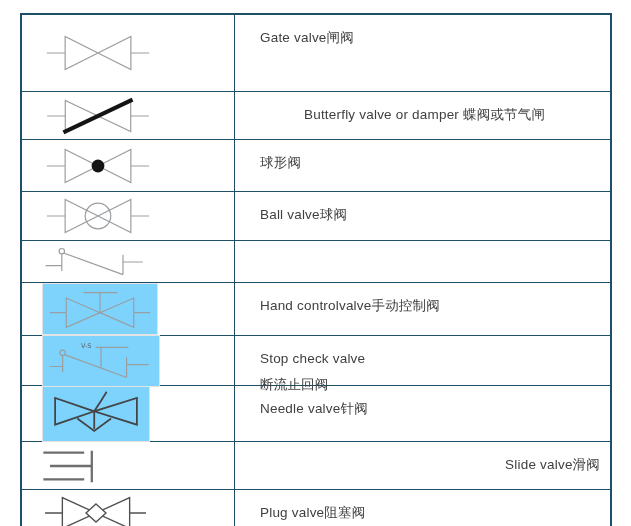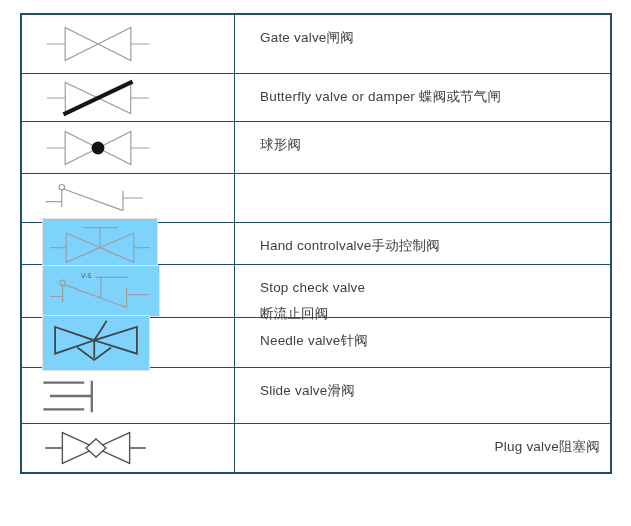--- a/index.html
+++ b/index.html
@@ -13,22 +13,22 @@
     border:2px solid #1d4f66;
     box-sizing:border-box;
     background:#fff;
   }
   .row{
     display:flex;
     border-bottom:1px solid #1d4f66;
     box-sizing:border-box;
   }
   .row:last-child{border-bottom:none;}
-  .row:nth-child(1){height:59px;}
-  .row:nth-child(2){height:48px;}
+  .row:nth-child(1){height:77px;}
+  .row:nth-child(2){height:48px;gap:44px;}
   .row:nth-child(3){height:52px;}
   .row:nth-child(4){height:49px;}
   .row:nth-child(5){height:42px;}
   .row:nth-child(6){height:53px;}
   .row:nth-child(7){height:50px;}
   .row:nth-child(8){height:56px;}
   .row:nth-child(9){height:48px;text-align:right;}
   .row:nth-child(10){height:45px;}
   .symbol-cell{
     width:213px;min-width:213px;box-sizing:border-box;
@@ -91,20 +91,32 @@
       <svg width="112" height="42" viewBox="0 0 120 46">
         <path class="sym-gray" d="M4 23 H24 M24 5 L24 41 L60 23 Z M96 5 L96 41 L60 23 Z M96 23 H116"></path>
         <circle cx="60" cy="23" r="7" fill="#141414"></circle>
       </svg>
     </div>
     <div class="label-cell">
       <div class="label-line">球形阀</div>
     </div>
   </div>
 
+  <div class="row">
+    <div class="symbol-cell">
+      <svg width="112" height="42" viewBox="0 0 120 46">
+        <path class="sym-gray" d="M4 23 H24 M24 5 L24 41 L60 23 Z M96 5 L96 41 L60 23 Z M96 23 H116"></path>
+        <circle class="sym-gray" cx="60" cy="23" r="14"></circle>
+      </svg>
+    </div>
+    <div class="label-cell">
+      <div class="label-line">Ball valve球阀</div>
+
+    </div>
+  </div>
 
   <div class="row">
     <div class="symbol-cell">
       <svg width="108" height="36" viewBox="0 0 116 40">
         <circle class="sym-gray" cx="20" cy="8" r="3"></circle>
         <path class="sym-gray" d="M2 24 H20 M20 11 V30 M22 10 L88 34 M88 12 V34 M88 20 H110"></path>
       </svg>
     </div>
   </div>
 

